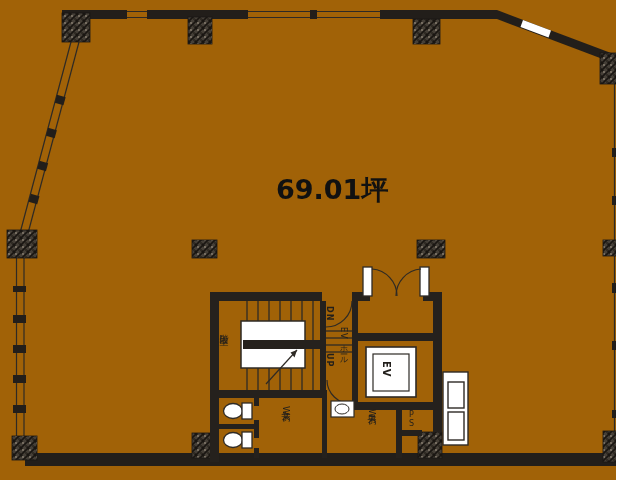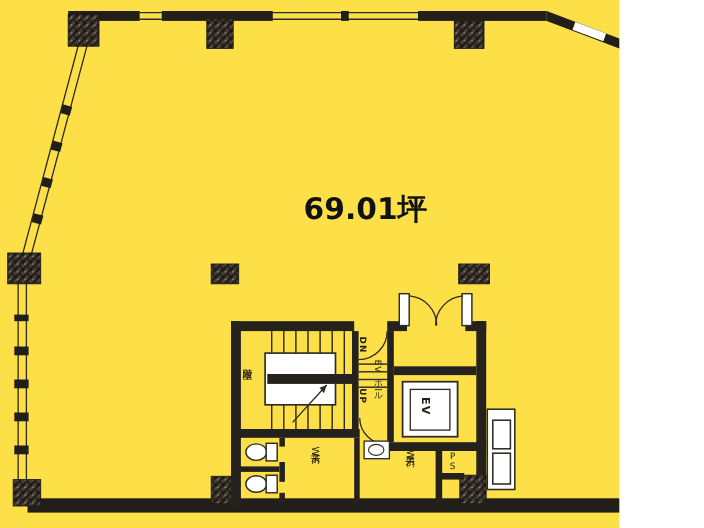--- a/index.html
+++ b/index.html
@@ -1,17 +1,17 @@
 <!DOCTYPE html>
 <html><head>
 <meta charset="utf-8">
 <style>
   html,body{margin:0;padding:0;background:#ffffff;}
-  .plan{position:relative;width:540px;height:480px;background:#fde047;overflow:hidden;
-        font-family:"DejaVu Sans",sans-serif;padding-left:23px;}
+  .plan{position:relative;width:616px;height:480px;background:#a16207;overflow:hidden;
+        font-family:"DejaVu Sans",sans-serif;}
   .plan svg{position:absolute;left:0;top:0;}
   .area-label{position:absolute;left:276px;top:172px;width:140px;
               font-size:27px;font-weight:bold;color:#111111;letter-spacing:0px;white-space:nowrap;}
   .vlabel{position:absolute;writing-mode:vertical-rl;line-height:1;color:#221f1b;
           letter-spacing:1px;white-space:nowrap;}
   .lbl-stairwell{left:219px;top:327px;font-size:9px;}
   .lbl-dn{left:325px;top:306px;font-size:8px;font-weight:bold;}
   .lbl-up{left:325px;top:353px;font-size:8px;font-weight:bold;}
   .lbl-evhall{left:339px;top:327px;font-size:8px;}
   .lbl-ev{left:381px;top:361px;font-size:10px;font-weight:bold;}

